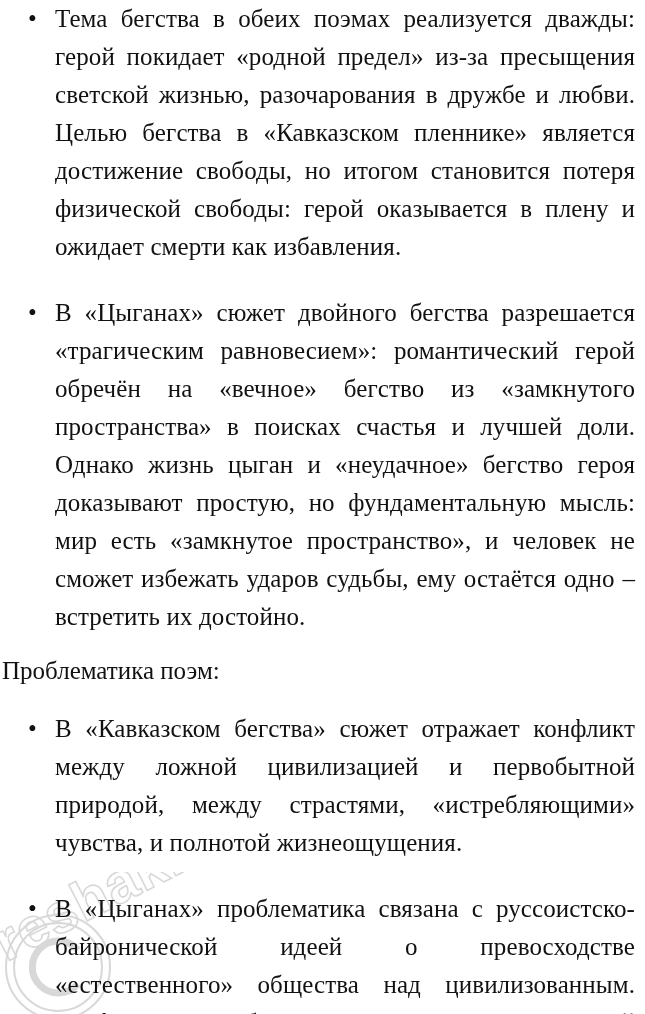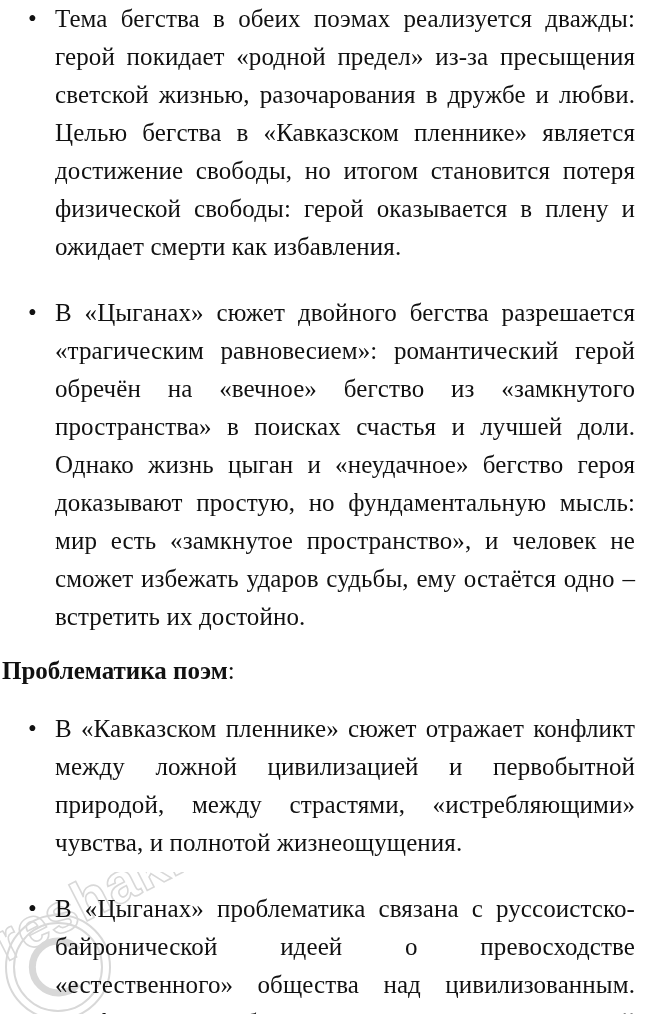--- a/index.html
+++ b/index.html
@@ -74,21 +74,21 @@
   }
 
   .section-heading {
     font-size: 25px;
     line-height: 38px;
     margin: 0 0 20px 0;
     padding-left: 2px;
     text-align: left;
     color: #111111;
   }
-  .section-heading .h-bold { font-weight: bold; }
+  .section-heading .h-bold { font-weight: normal; }
 
   
   .bullet-item, .section-heading {
     padding-right: 10px;
     box-sizing: border-box;
   }
 
   .block-gap-lg { height: 16px; }
 </style>
 </head>
@@ -123,21 +123,21 @@
 
     </div>
 
     <div class="block-gap-lg"></div>
 
     <p class="section-heading"><span class="h-bold">Проблематика поэм</span><span>:</span></p>
 
     <div>
 
       <p class="bullet-item">
-        <span class="bullet-marker">•</span><span class="lead">В «Кавказском пленнике»</span><span> сюжет отражает конфликт между ложной цивилизацией и первобытной природой, между страстями, «истребляющими» чувства, и полнотой жизнеощущения.</span>
+        <span class="bullet-marker">•</span><span class="lead">В «Кавказском бегства»</span><span> сюжет отражает конфликт между ложной цивилизацией и первобытной природой, между страстями, «истребляющими» чувства, и полнотой жизнеощущения.</span>
       </p>
 
       <p class="bullet-item">
         <span class="bullet-marker">•</span><span class="lead">В «Цыганах»</span><span> проблематика связана с руссоистско-байронической идеей о превосходстве «естественного» общества над цивилизованным. Конфликт приобретает отчётливо выраженный трагический характер, а идеал свободы оказывается недосягаем. Разочарование испытывает не только герой, но и сам автор. Причина трагедии лежит не столько в личности, сколько вне её, в природе людей вообще, к какому бы обществу они ни принадлежали – цивилизованному или «естественному»</span>
       </p>
 
     </div>
 
   </div>
 </div>

